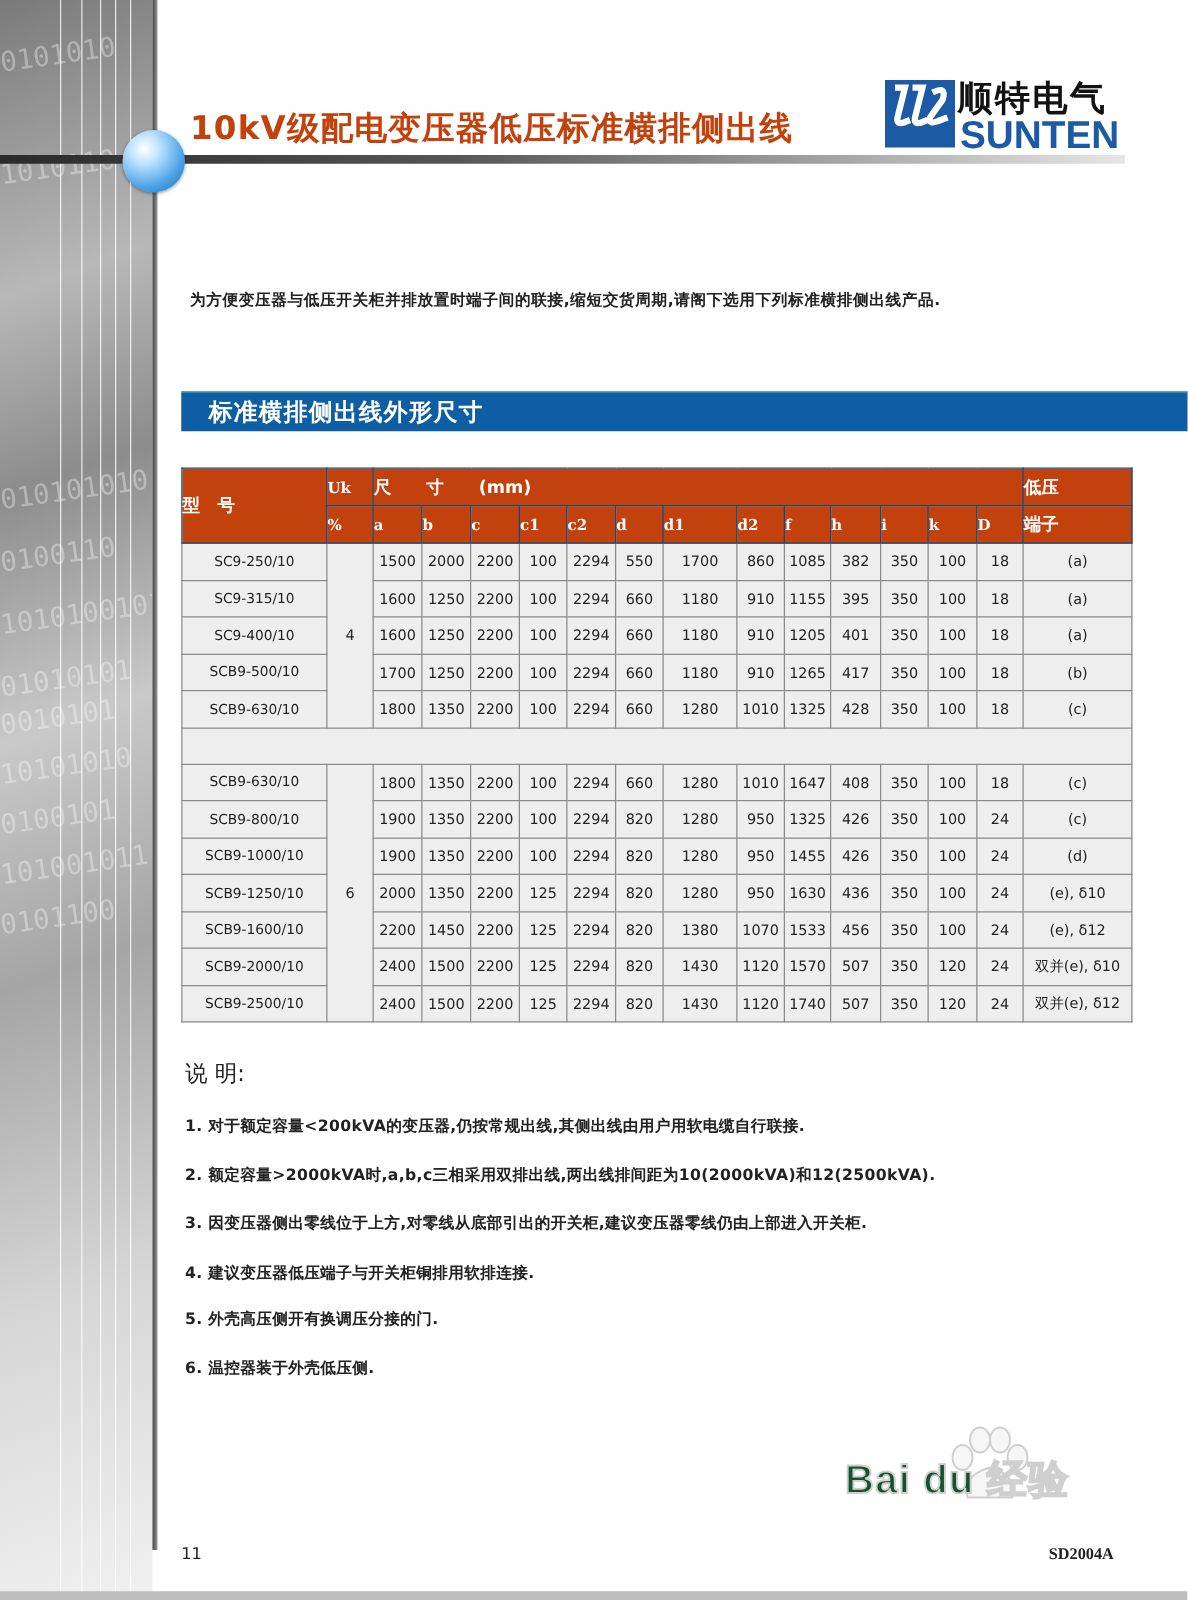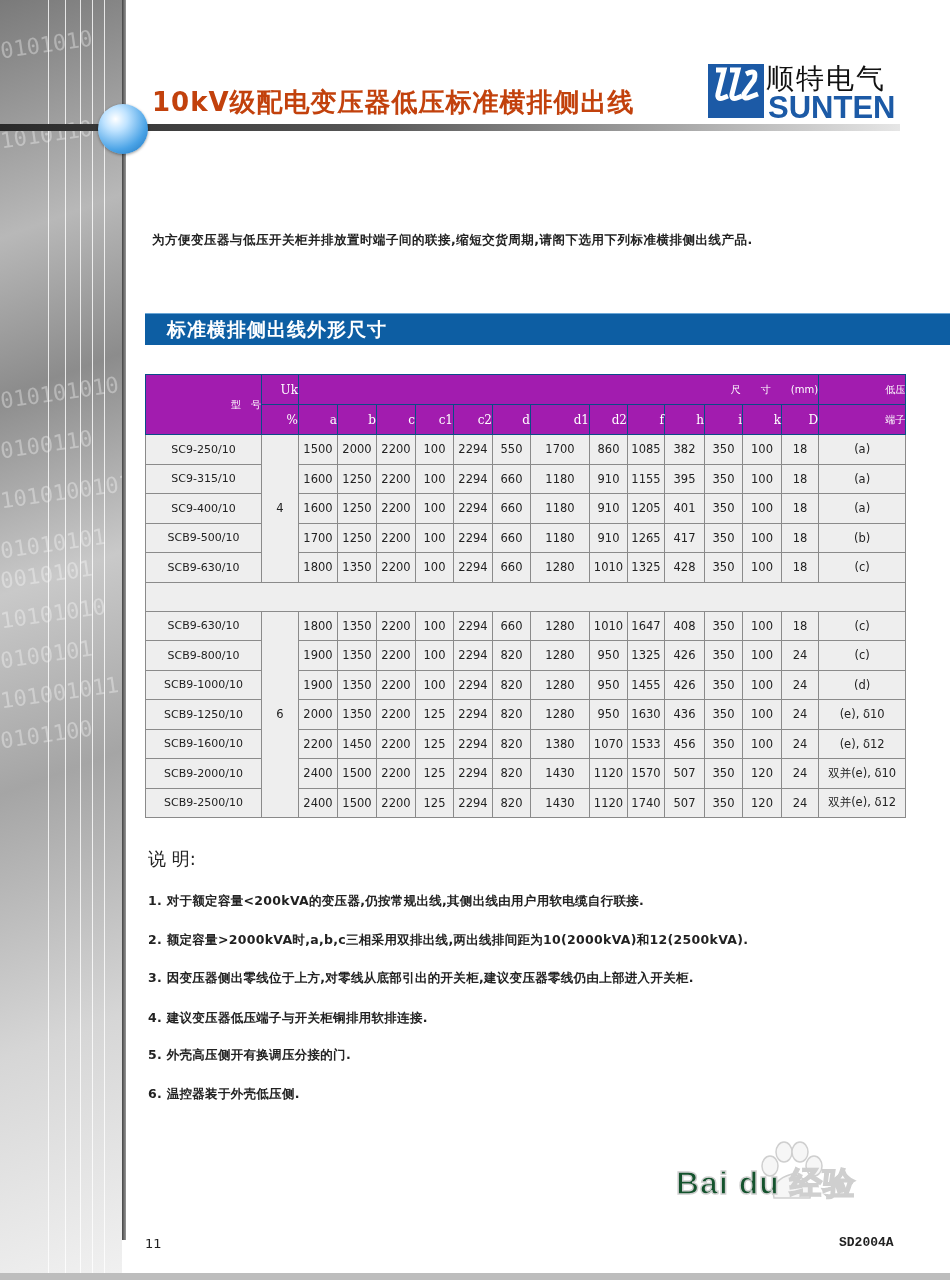--- a/index.html
+++ b/index.html
@@ -9,35 +9,35 @@
   .left-band .stripe { position:absolute; top:0; bottom:0; width:1px; background:rgba(255,255,255,0.8); }
   .left-band .binary { position:absolute; left:0; width:122px; color:rgba(255,255,255,0.35); font-family:"DejaVu Sans Mono", monospace; font-size:22px; line-height:26px; white-space:nowrap; transform:rotate(-8deg); }
   .left-edge { position:absolute; left:122px; top:0; width:4px; height:1240px; background:linear-gradient(90deg,#444,#999); }
   .header-rule { position:absolute; left:0; top:124px; width:900px; height:7px; background:linear-gradient(90deg,#2a2a2a 0%, #555 40%, #9a9a9a 70%, #e6e6e6 100%); }
   .header-ball { position:absolute; left:98px; top:104px; width:50px; height:50px; border-radius:50%;
     background: radial-gradient(circle at 35% 30%, #ffffff 0%, #bfe3ff 25%, #4aa3e6 65%, #1a6fb8 100%); box-shadow:0 1px 3px rgba(0,0,0,0.4); }
   .page-title { position:absolute; left:152px; top:85px; font-family:"DejaVu Sans", sans-serif; font-weight:bold; font-size:26px; letter-spacing:1px; color:#c2410c; }
   .logo { position:absolute; left:708px; top:64px; width:200px; height:56px; }
   .logo-mark { position:absolute; left:0; top:0; width:56px; height:54px; background:#1c5aa6; }
   .logo-mark svg { position:absolute; left:0; top:0; }
-  .logo-cn { position:absolute; left:58px; top:-4px; font-size:28px; font-weight:normal; color:#111; letter-spacing:2px; white-space:nowrap; }
+  .logo-cn { position:absolute; left:58px; top:-4px; font-size:28px; font-weight:bold; color:#111; letter-spacing:2px; white-space:nowrap; }
   .logo-en { position:absolute; left:60px; top:26px; font-family:"Liberation Sans", sans-serif; font-size:31px; font-weight:bold; color:#1c5aa6; letter-spacing:0px; }
   .intro { position:absolute; left:152px; top:232px; font-size:12.5px; font-weight:bold; color:#222; letter-spacing:0.5px; }
   .section-bar { position:absolute; left:145px; top:313px; width:887px; height:31px; background:#0d5ea3; border-top:1px solid #6aa6d6; }
   .section-bar span { position:absolute; left:22px; top:3px; color:#fff; font-size:19px; font-weight:bold; letter-spacing:1px; }
   table.spec { position:absolute; left:145px; top:374px; width:760px; border-collapse:collapse; table-layout:fixed; font-family:"DejaVu Sans", sans-serif; }
-  table.spec th { background:#a21caf; color:#fff; font-weight:normal; font-family:"DejaVu Serif", serif; font-size:12px; border:1px solid #0a4c86; height:29px; padding:0; text-align:right; }
-  table.spec th.cn { font-family:"DejaVu Sans", sans-serif; font-size:10px; }
+  table.spec th { background:#c2410c; color:#fff; font-weight:bold; font-family:"DejaVu Serif", serif; font-size:12px; border:1px solid #0a4c86; height:29px; padding:0; text-align:left; }
+  table.spec th.cn { font-family:"DejaVu Sans", sans-serif; font-size:14px; }
   table.spec td { background:#eeeeee; border:1px solid #8a8a8a; height:28.5px; padding:0; text-align:center; font-size:11.5px; color:#222; }
   table.spec td.model { font-size:11px; }
   table.spec tr.spacer td { height:28px; background:#eeeeee; }
   .notes-title { position:absolute; left:148px; top:847px; font-size:18px; color:#222; }
   .note { position:absolute; left:148px; font-size:12.5px; font-weight:bold; color:#222; letter-spacing:0.3px; }
   .page-number { position:absolute; left:145px; top:1236px; font-size:13px; color:#222; }
-  .doc-code { position:absolute; left:839px; top:1235px; font-family:Liberation Mono, monospace; font-weight:bold; font-size:13px; color:#222; }
+  .doc-code { position:absolute; left:839px; top:1235px; font-family:Liberation Serif, serif; font-weight:bold; font-size:13px; color:#222; }
   .watermark { position:absolute; left:676px; top:1140px; width:240px; height:120px; color:rgba(200,200,200,0.55); }
   .watermark .wm-main { position:absolute; left:0; top:22px; font-family:"Liberation Sans", sans-serif; font-size:32px; font-weight:bold; color:#14532d; -webkit-text-stroke:1.5px #cfcfcf; letter-spacing:1px; }
   .watermark .wm-sub { position:absolute; left:4px; top:72px; font-family:"Liberation Sans", sans-serif; font-size:26px; color:#f4f4f4; -webkit-text-stroke:1px #cfcfcf; }
   .watermark .paw { position:absolute; left:80px; top:0; }
   .bottom-rule { position:absolute; left:0; top:1273px; width:950px; height:7px; background:#bdbdbd; }
 </style>
 </head>
 <body>
 
 <div class="left-band">

